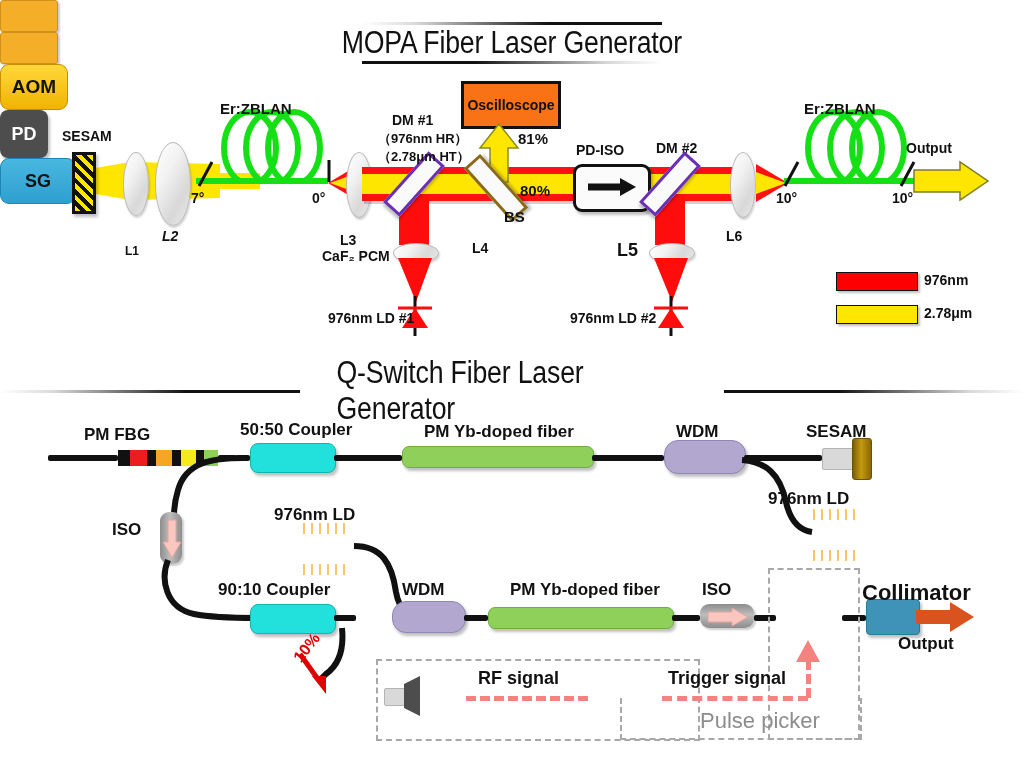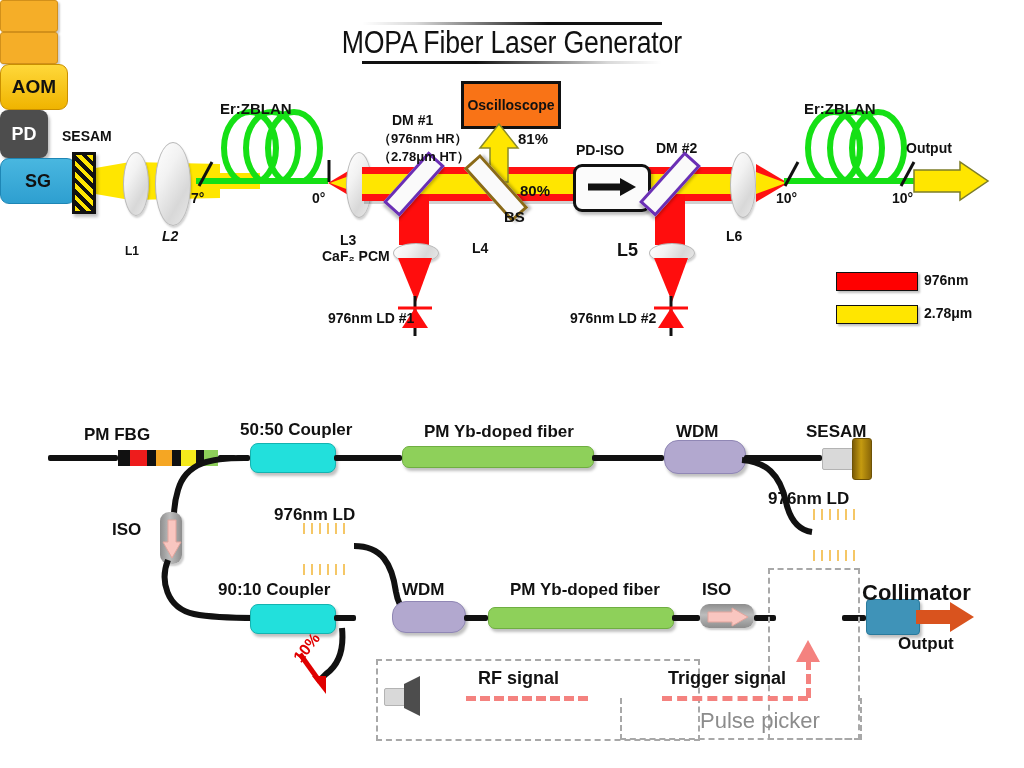--- a/index.html
+++ b/index.html
@@ -220,20 +220,25 @@
   <svg class="abs" style="left:912px;top:160px;" width="80" height="44">
     <polygon points="2,10 48,10 48,2 76,21 48,40 48,32 2,32" fill="#ffe600" stroke="#7d7d28" stroke-width="1.5"></polygon>
   </svg>
   <div class="lbl" style="left:906px;top:140px;font-size:14px;">Output</div>
 
   <div class="legend-sw" style="left:836px;top:272px;width:80px;height:17px;background:#ff0000;"></div>
   <div class="lbl" style="left:924px;top:272px;font-size:14px;">976nm</div>
   <div class="legend-sw" style="left:836px;top:305px;width:80px;height:17px;background:#ffe600;"></div>
   <div class="lbl" style="left:924px;top:305px;font-size:14px;">2.78μm</div>
 
+  <div class="title-wrap" style="top:355px;">
+    <div class="title-rule left"></div>
+    <div class="title-text">Q-Switch Fiber Laser Generator</div>
+    <div class="title-rule right"></div>
+  </div>
 
   <div class="fiberline" style="left:48px;top:455px;width:70px;height:6px;"></div>
 
   <div class="abs" style="left:118px;top:450px;width:100px;height:16px;">
     <div style="position:absolute;left:0;top:0;width:12px;height:16px;background:#111;"></div>
     <div style="position:absolute;left:12px;top:0;width:17px;height:16px;background:#ee1c1c;"></div>
     <div style="position:absolute;left:29px;top:0;width:9px;height:16px;background:#111;"></div>
     <div style="position:absolute;left:38px;top:0;width:16px;height:16px;background:#f5a623;"></div>
     <div style="position:absolute;left:54px;top:0;width:9px;height:16px;background:#111;"></div>
     <div style="position:absolute;left:63px;top:0;width:15px;height:16px;background:#f5ea1c;"></div>

